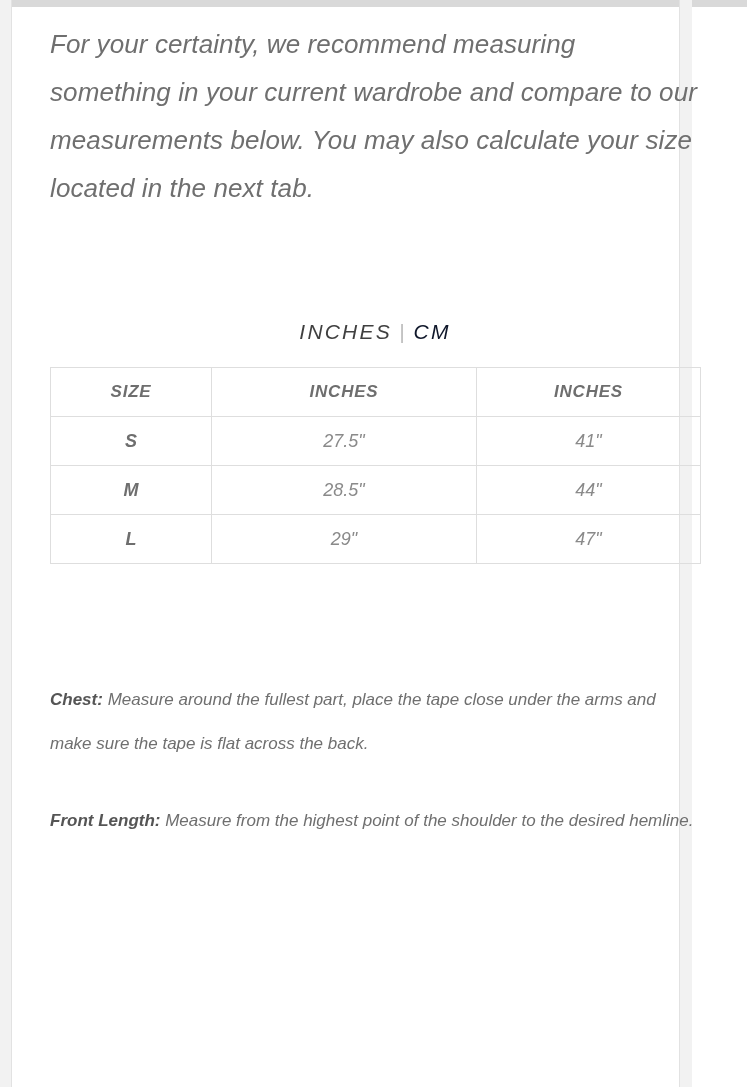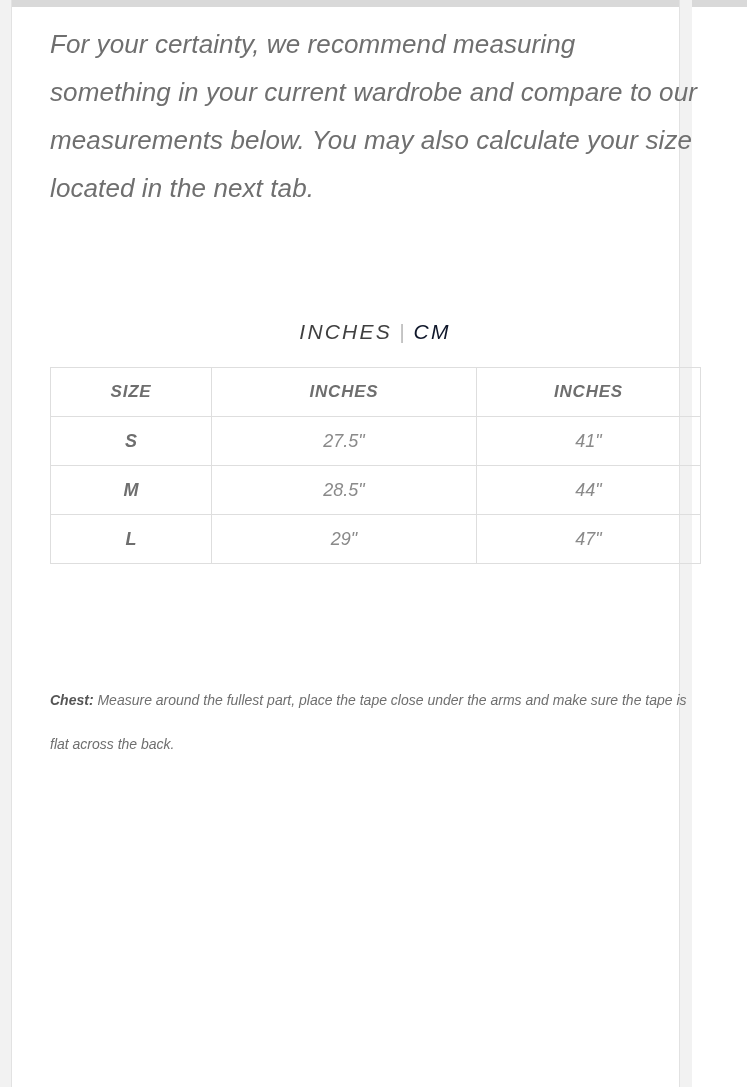--- a/index.html
+++ b/index.html
@@ -107,21 +107,21 @@
     font-weight: bold;
     color: #6e6e6e;
     font-size: 18px;
   }
   col.c-size { width: 161px; }
   col.c-len { width: 265px; }
   col.c-chest { width: 224px; }
 
   .notes {
     margin-top: 114px;
-    font-size: 14px;
+    font-size: 17px;
     line-height: 44px;
     color: #6f6f6f;
   }
   .notes p {
     margin: 0 0 33px 0;
   }
   .notes b {
     color: #555555;
     font-weight: bold;
   }
@@ -169,16 +169,17 @@
         <tr>
           <td class="size-cell">L</td>
           <td>29"</td>
           <td>47"</td>
         </tr>
       </tbody>
     </table>
 
     <div class="notes">
       <p><b>Chest:</b><span> Measure around the fullest part, place the tape close under the arms and make sure the tape is flat across the back.</span></p>
+      <p><b>Front Length:</b><span> Measure from the highest point of the shoulder to the desired hemline.</span></p>
     </div>
 
   </div>
 </div>
 
 </body></html>

